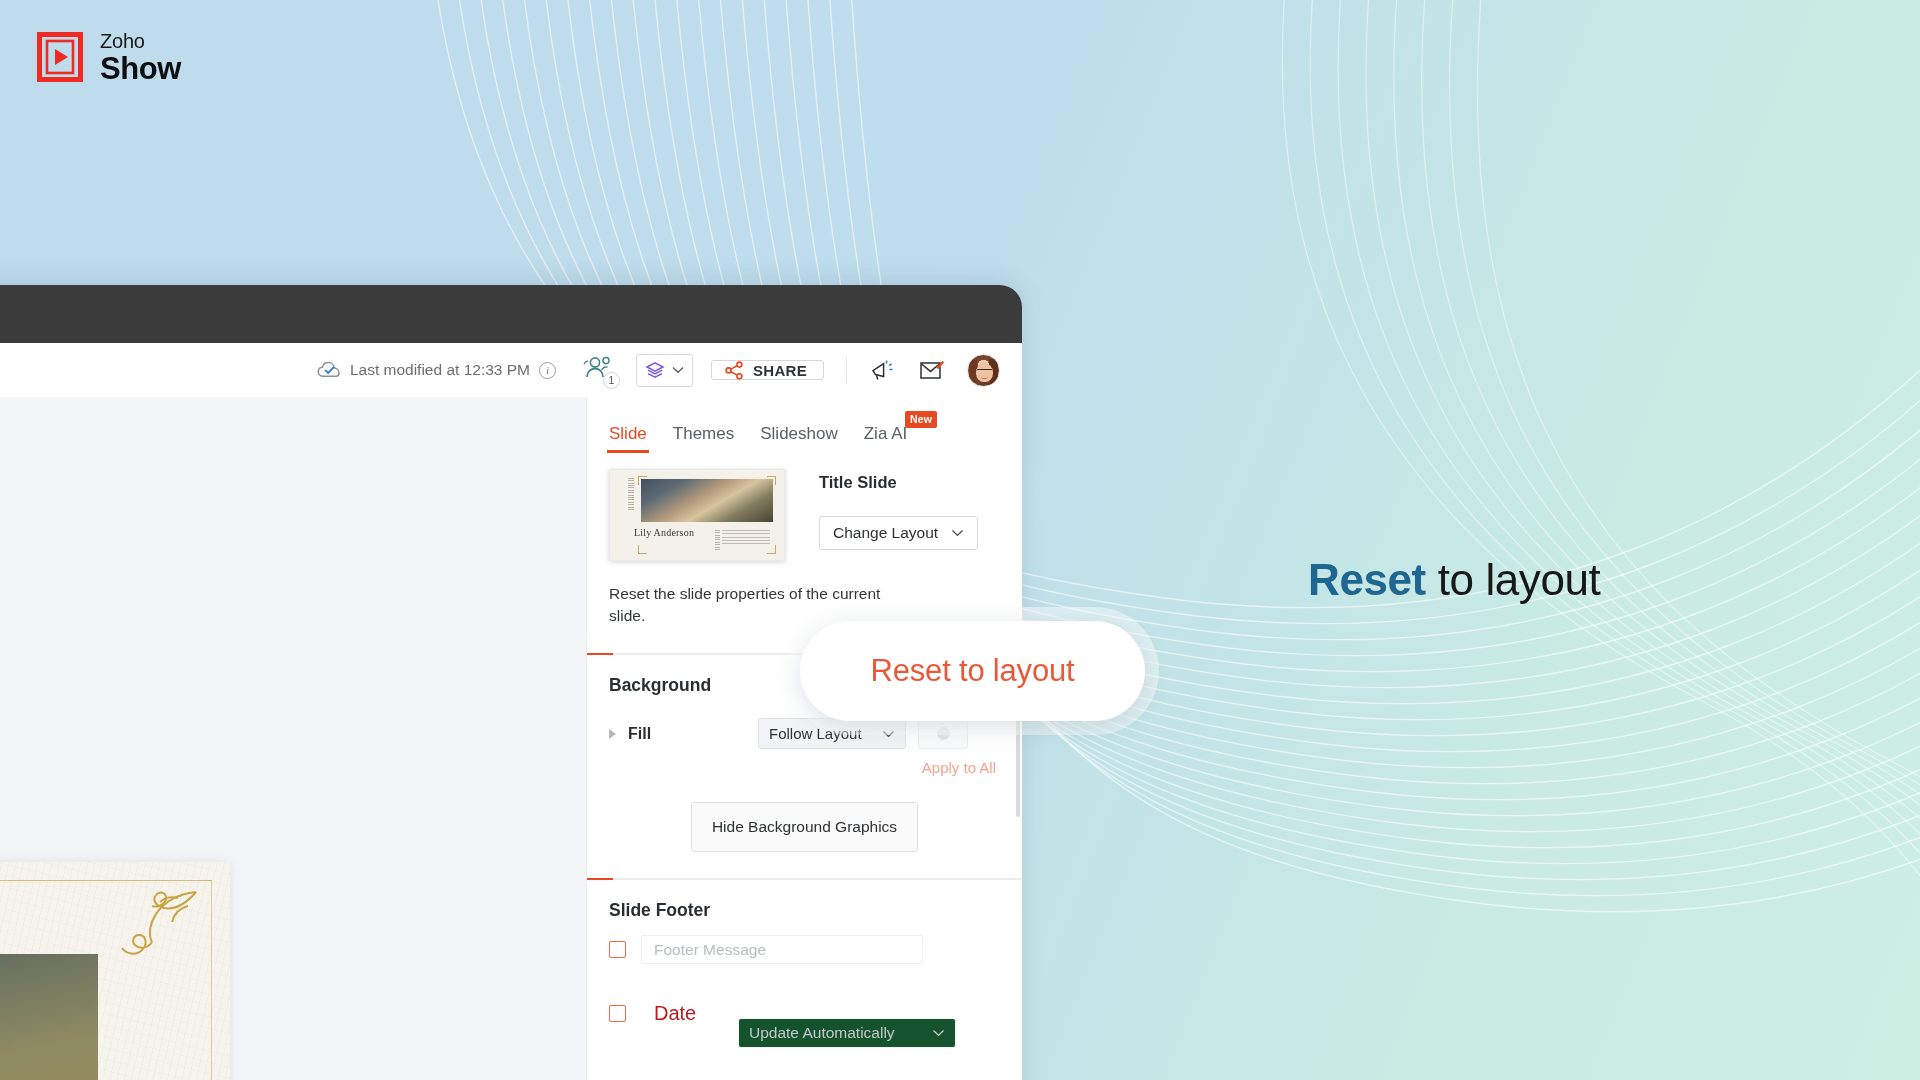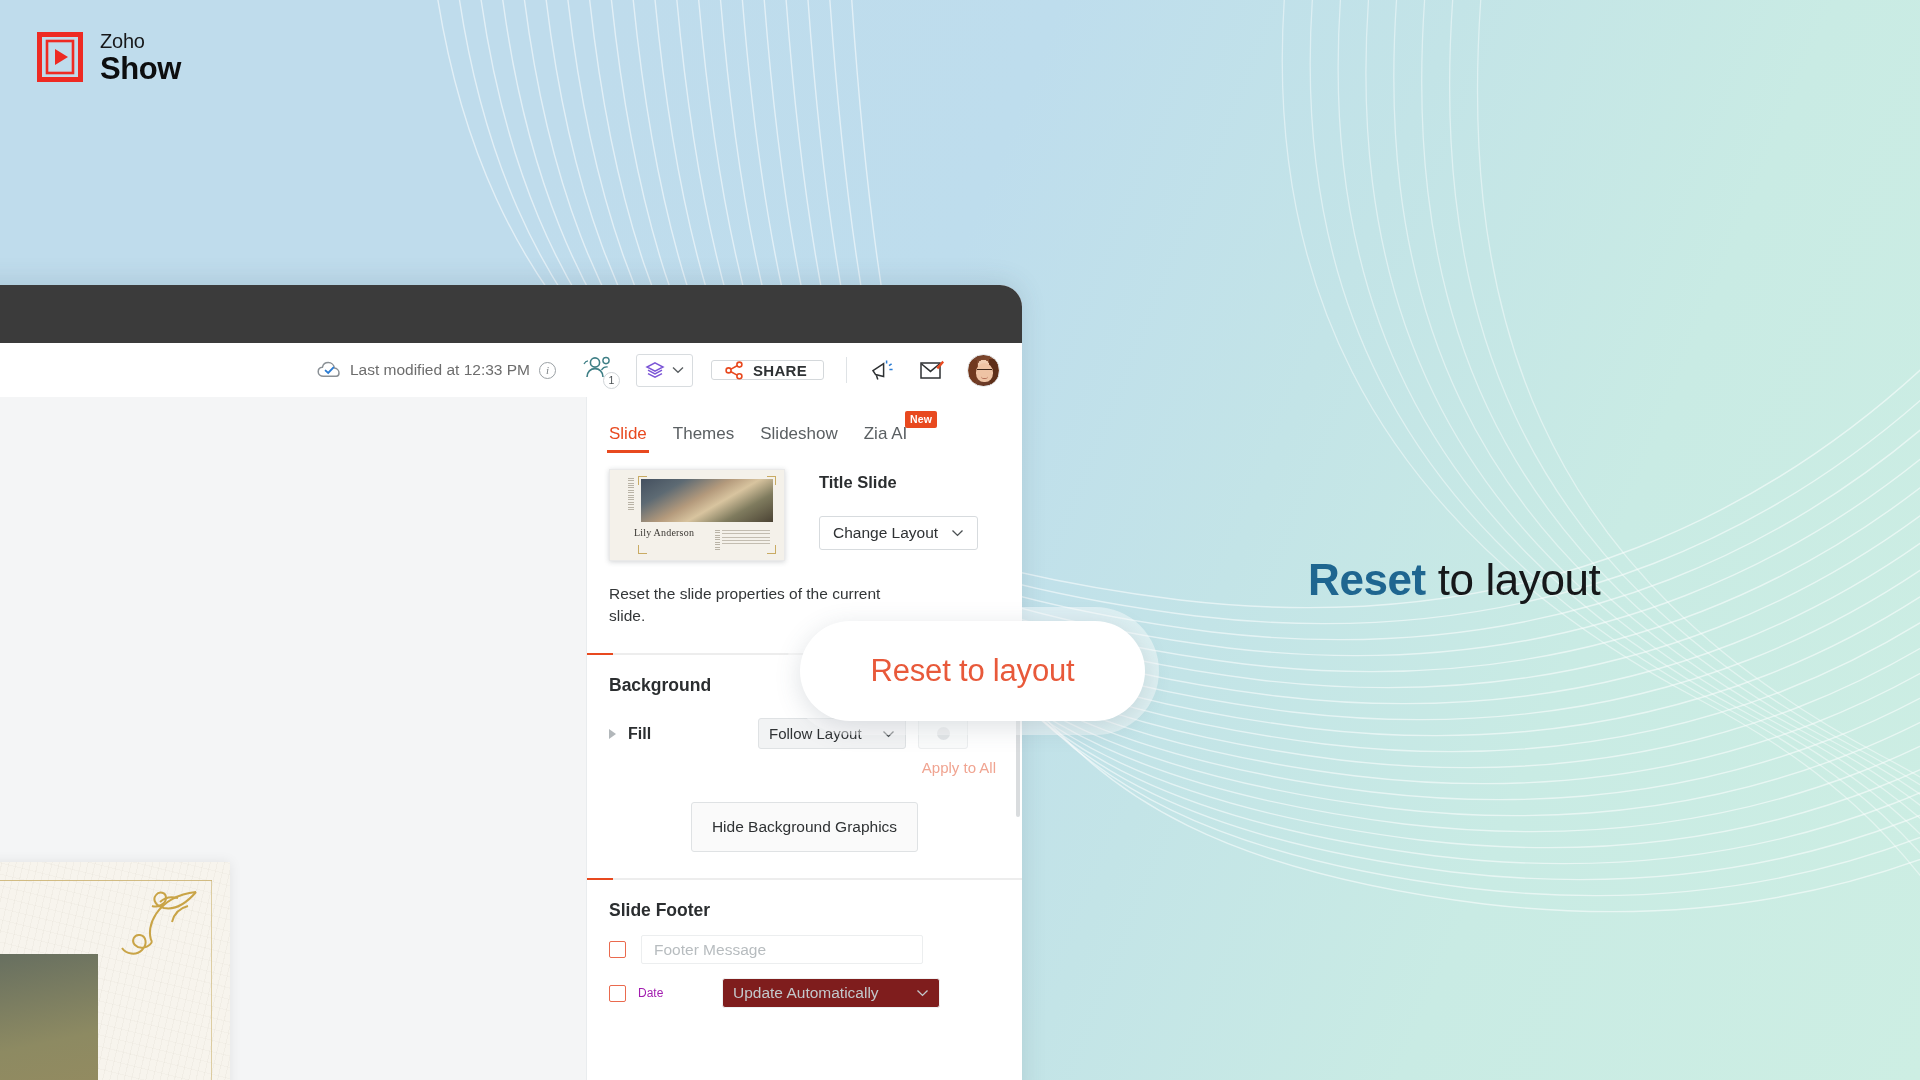--- a/index.html
+++ b/index.html
@@ -215,25 +215,25 @@
     display:flex;align-items:center;font-size:15.5px;color:#2f3234;
   }
   .cb-row { display:flex;align-items:center;padding:14px 22px 0 22px;}
   .cb { width:17px;height:17px;border:1.6px solid #ea6a4e;border-radius:2px;background:#fff;flex:0 0 17px;}
   .cb-lbl{margin-left:15px;font-size:15.5px;color:#2b2e30;}
   .footer-input{
     margin-left:15px;height:29px;flex:1;max-width:282px;
     border:1px solid #eceeef;border-radius:2px;background:#fff;
     display:flex;align-items:center;padding:0 12px;font-size:15.5px;color:#b7bcbf;
   }
-  .date-lbl{margin-left:12px;font-size:12px;color:#a21caf;width:84px;}
+  .date-lbl{margin-left:28px;font-size:20px;color:#b91c1c;width:84px;}
   .date-sel{
-    height:30px;width:218px;border:1px solid #f0f2f3;border-radius:3px;background:#7f1d1d;
+    height:30px;width:218px;border:1px solid #f0f2f3;border-radius:3px;background:#14532d;
     display:flex;align-items:center;justify-content:space-between;padding:0 10px;
-    font-size:15.5px;color:#c3c8cb;
+    font-size:15.5px;color:#c3c8cb;margin-top:40px;
   }
   
   #panel-scroll {
     position:absolute; right:2px; top:300px; width:4px;height:120px;border-radius:2px;
     background:#d9dcde;
   }
 
   
   #canvas-area {
     position:absolute; left:0; top:112px; width:916px; bottom:0;

